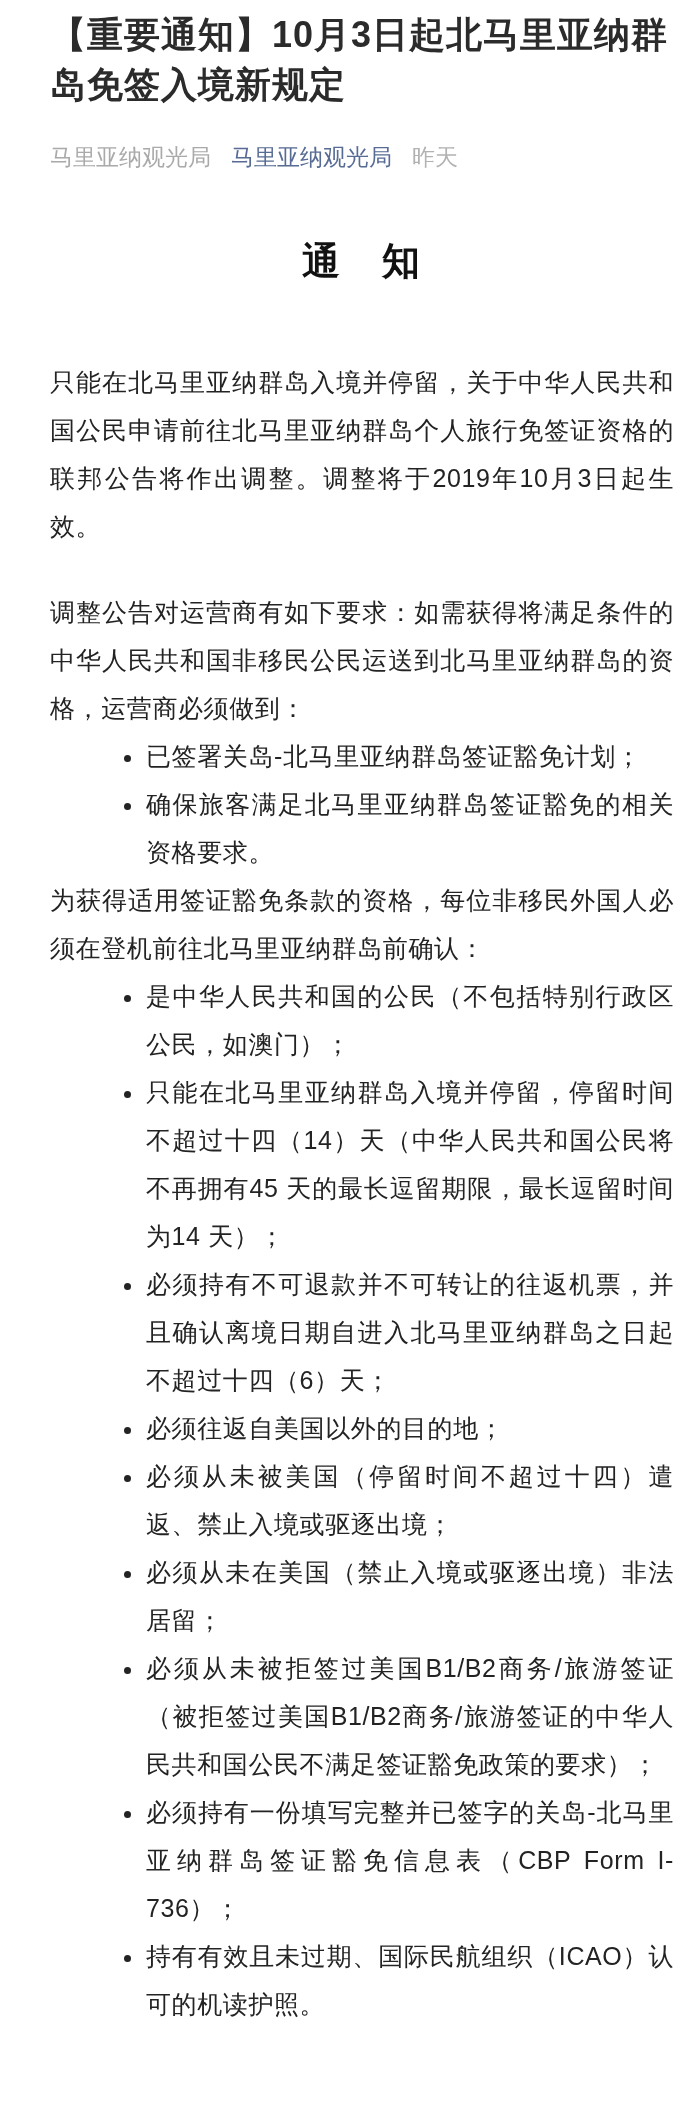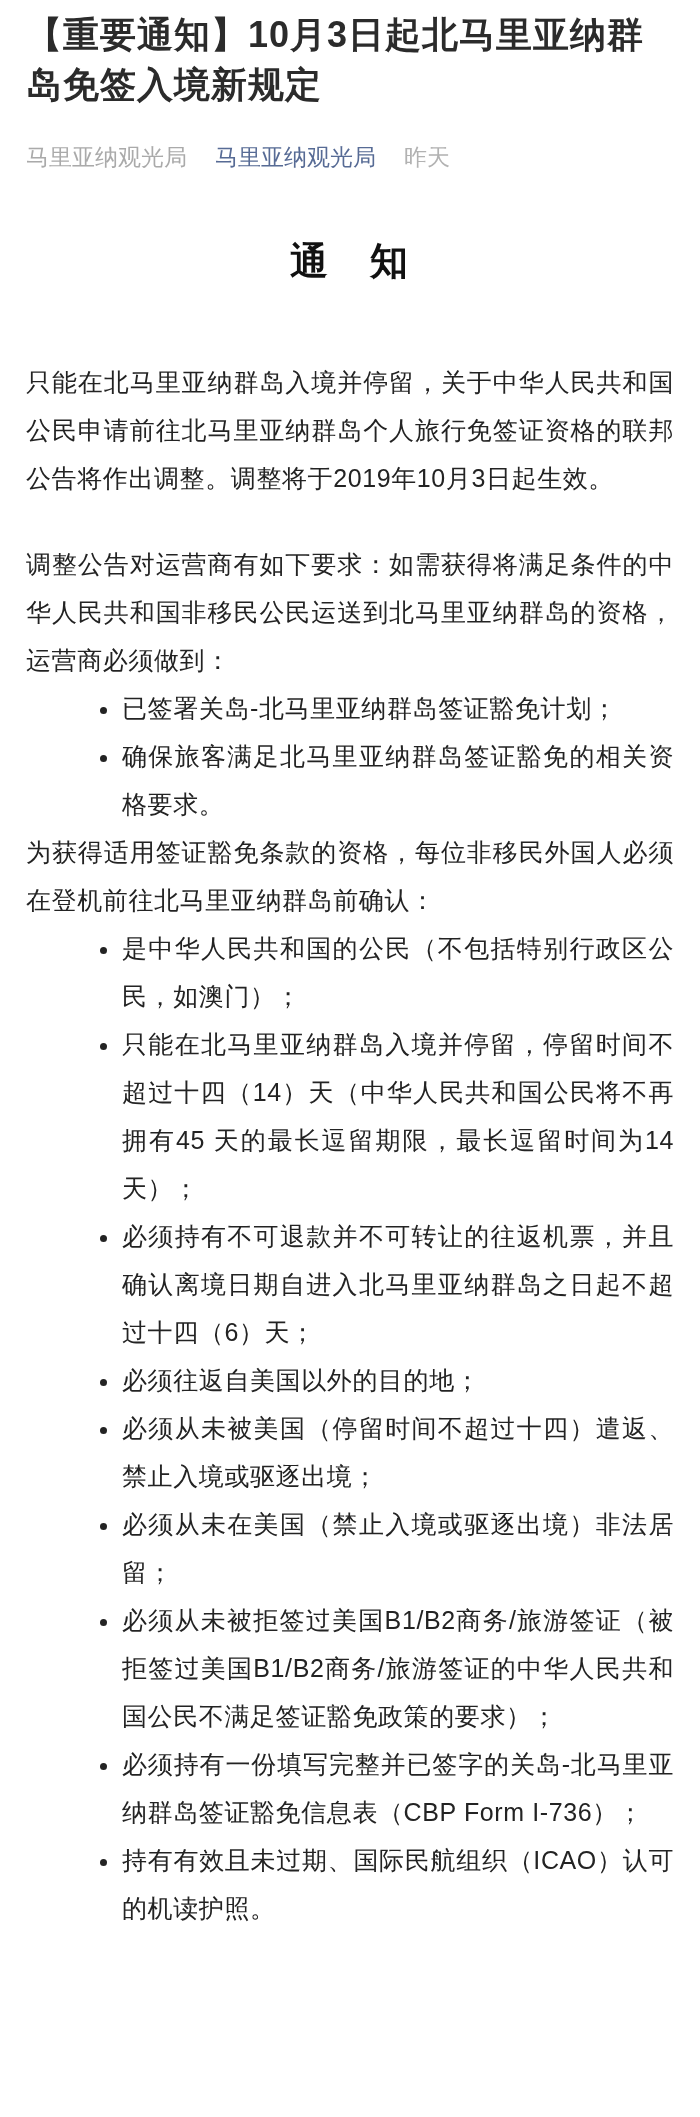--- a/index.html
+++ b/index.html
@@ -8,38 +8,39 @@
     width: 700px;
     background: #ffffff;
     font-family: "Liberation Sans", "DejaVu Sans", sans-serif;
     color: #222222;
   }
   .page {
     width: 700px;
     height: 2117px;
     overflow: hidden;
     background: #ffffff;
+    padding-left: 24px;
   }
   .inner {
     padding: 0 26px 0 26px;
   }
   .title {
     margin: 10px 0 0 0;
     font-size: 36px;
     line-height: 50px;
     font-weight: 600;
     color: #2b2b2b;
     letter-spacing: 1px;
     text-align: left;
   }
   .byline {
     margin-top: 32px;
     display: flex;
     align-items: center;
-    gap: 28px;
+    gap: 20px;
     font-size: 23px;
     line-height: 30px;
     white-space: nowrap;
   }
   .byline .author { color: #aaaaaa; }
   .byline .account { color: #576b95; cursor: pointer; text-decoration: none; }
   .byline .date { color: #b2b2b2; }
   .notice-heading {
     margin: 62px 0 0 0;
     font-size: 38px;

